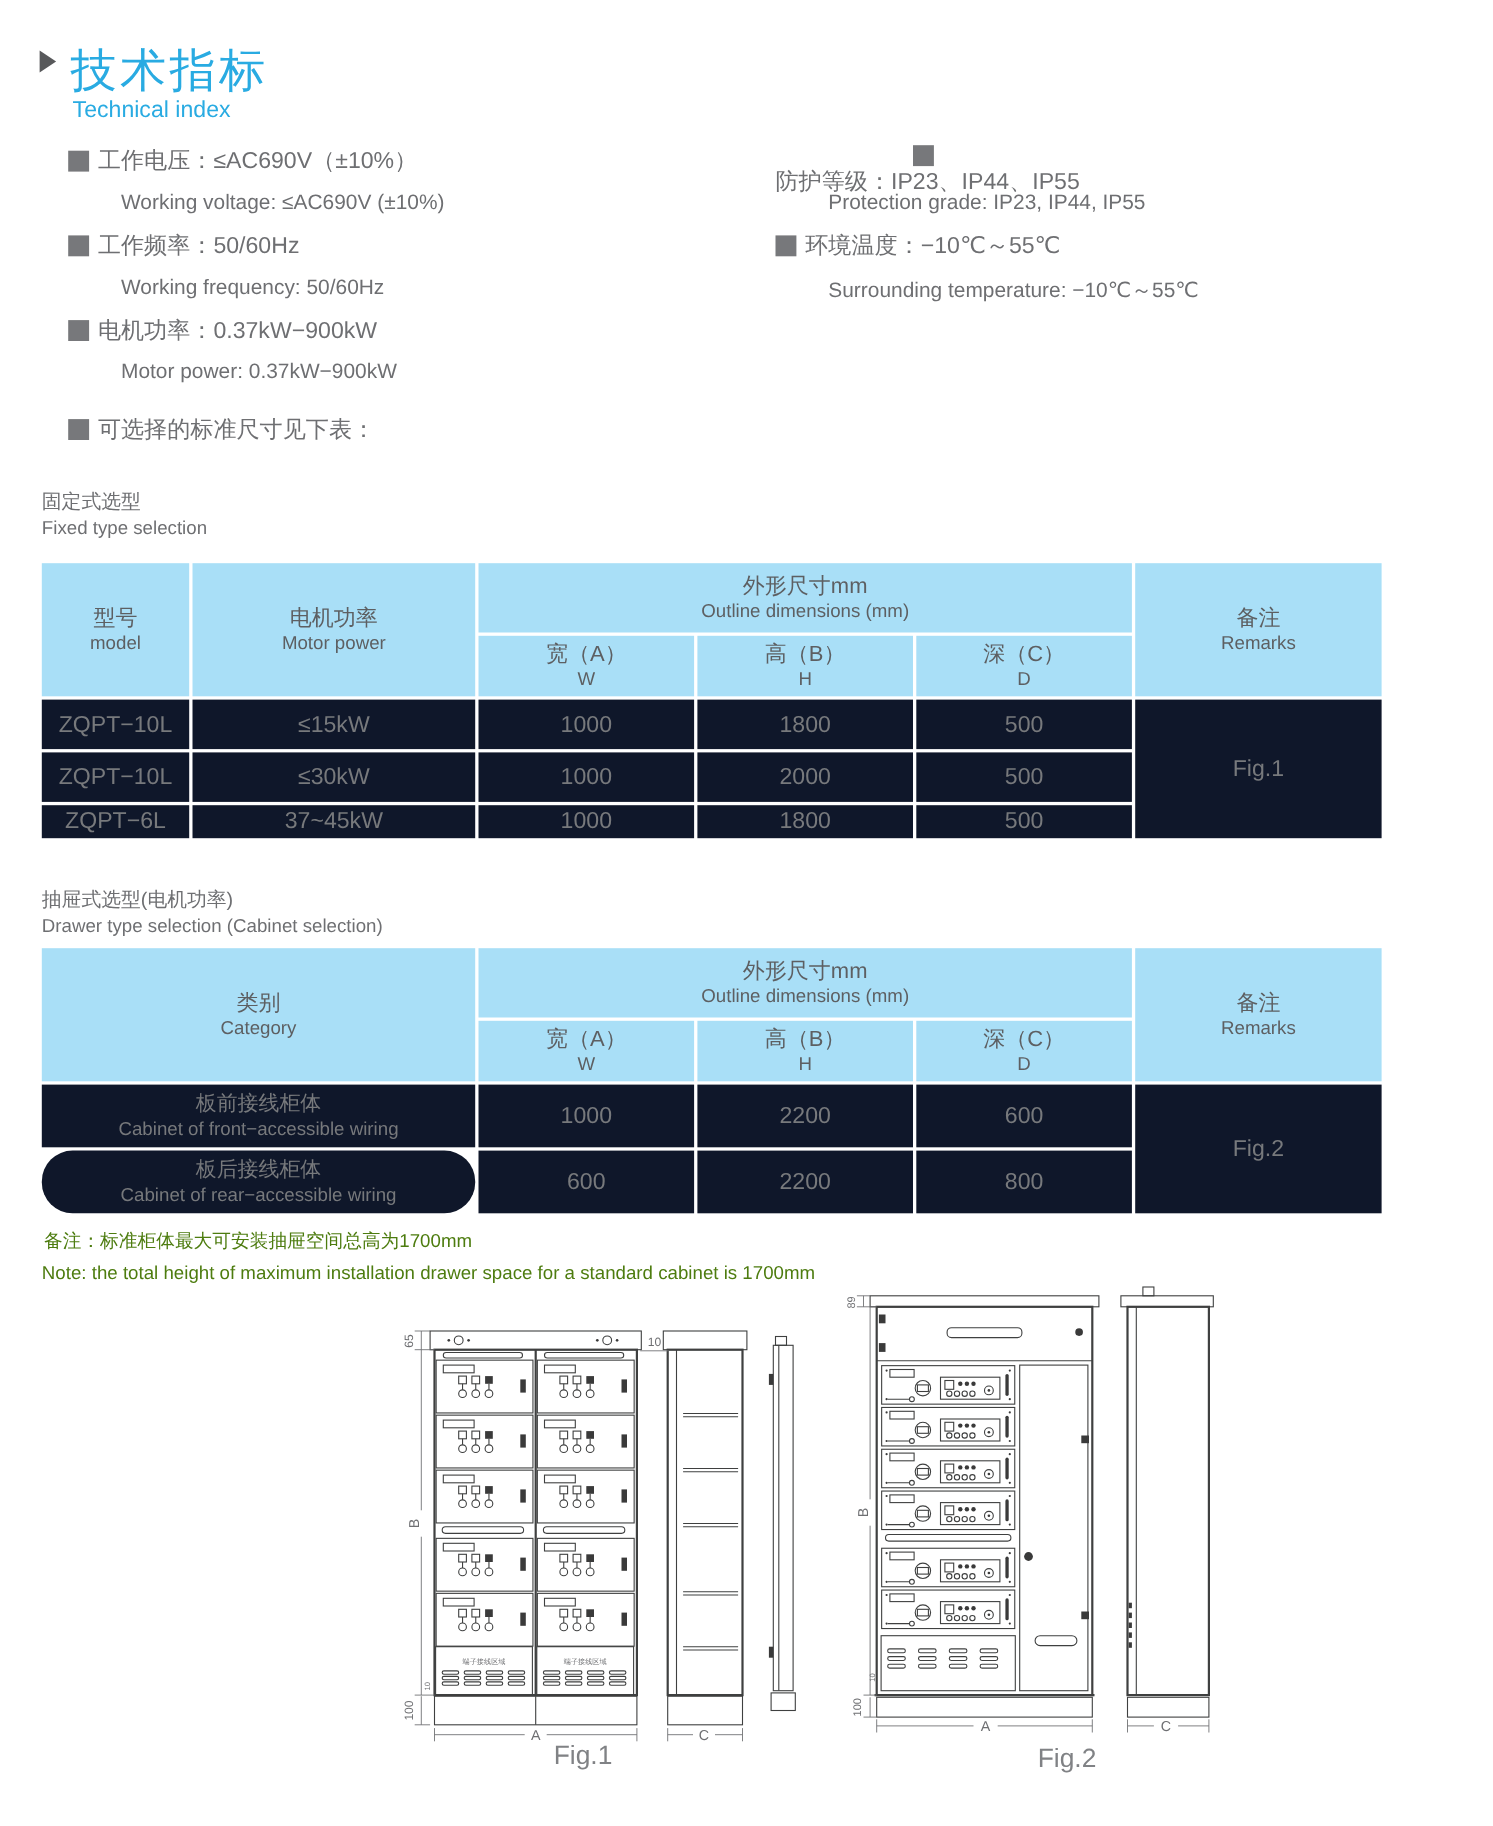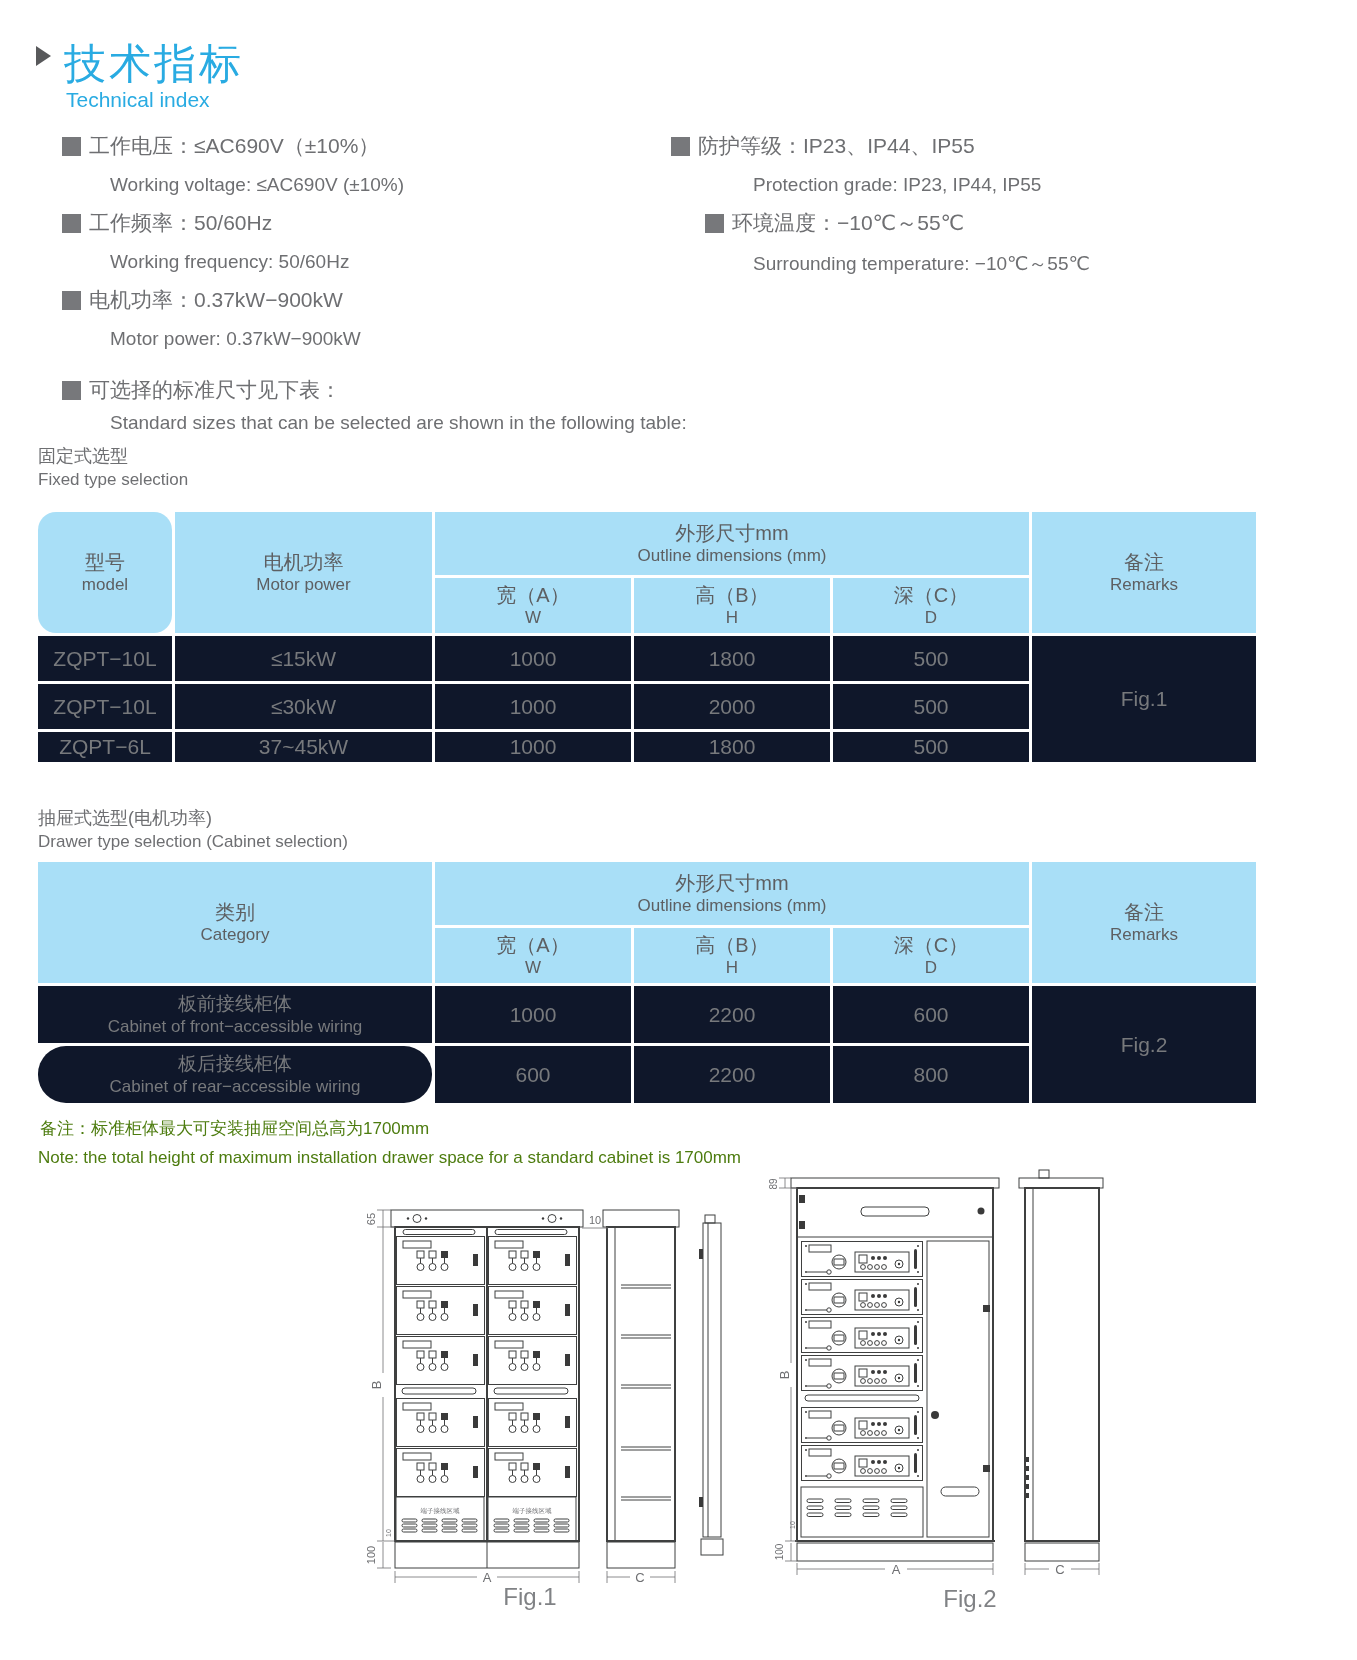--- a/index.html
+++ b/index.html
@@ -55,53 +55,52 @@
     <span>工作频率：50/60Hz</span>
   </div>
   <div class="abs spec-en" style="left:88px;top:251px;">Working frequency: 50/60Hz</div>
 
   <div class="abs spec-cn" style="left:62px;top:286px;">
     <span class="bullet-sq"></span>
     <span>电机功率：0.37kW−900kW</span>
   </div>
   <div class="abs spec-en" style="left:88px;top:328px;">Motor power: 0.37kW−900kW</div>
 
-  <div class="abs spec-cn" style="left:671px;top:132px;">
+  <div class="abs spec-cn" style="left:705px;top:132px;flex-direction:column;">
     <span class="bullet-sq"></span>
     <span>防护等级：IP23、IP44、IP55</span>
   </div>
   <div class="abs spec-en" style="left:731px;top:174px;">Protection grade: IP23, IP44, IP55</div>
 
   <div class="abs spec-cn" style="left:705px;top:209px;">
     <span class="bullet-sq"></span>
     <span>环境温度：−10℃～55℃</span>
   </div>
   <div class="abs spec-en" style="left:731px;top:251px;">Surrounding temperature: −10℃～55℃</div>
 
   <div class="abs spec-cn" style="left:62px;top:376px;">
     <span class="bullet-sq"></span>
     <span>可选择的标准尺寸见下表：</span>
   </div>
-  <div class="abs spec-en" style="left:88px;top:412px;">Standard sizes that can be selected are shown in the following table:</div>
 
   <div class="abs sec-cn" style="left:38px;top:444px;">固定式选型</div>
   <div class="abs sec-en" style="left:38px;top:470px;">Fixed type selection</div>
 
   <table class="spec abs" style="left:35px;top:509px;">
     <colgroup>
       <col style="width:134px">
         <col style="width:257px">
         <col style="width:196px">
       <col style="width:196px">
         <col style="width:196px">
         <col style="width:224px">
     </colgroup>
     <tbody>
         <tr>
-      <th rowspan="2" style="height:121px;border-radius:18px;">
+      <th rowspan="2" style="height:121px;">
         <div class="cn">型号</div>
         <div class="en">model</div>
       </th>
       <th rowspan="2">
         <div class="cn">电机功率</div>
         <div class="en">Motor power</div>
       </th>
       <th colspan="3" style="height:63px;">
         <div class="cn">外形尺寸mm</div>
         <div class="en">Outline dimensions (mm)</div>

